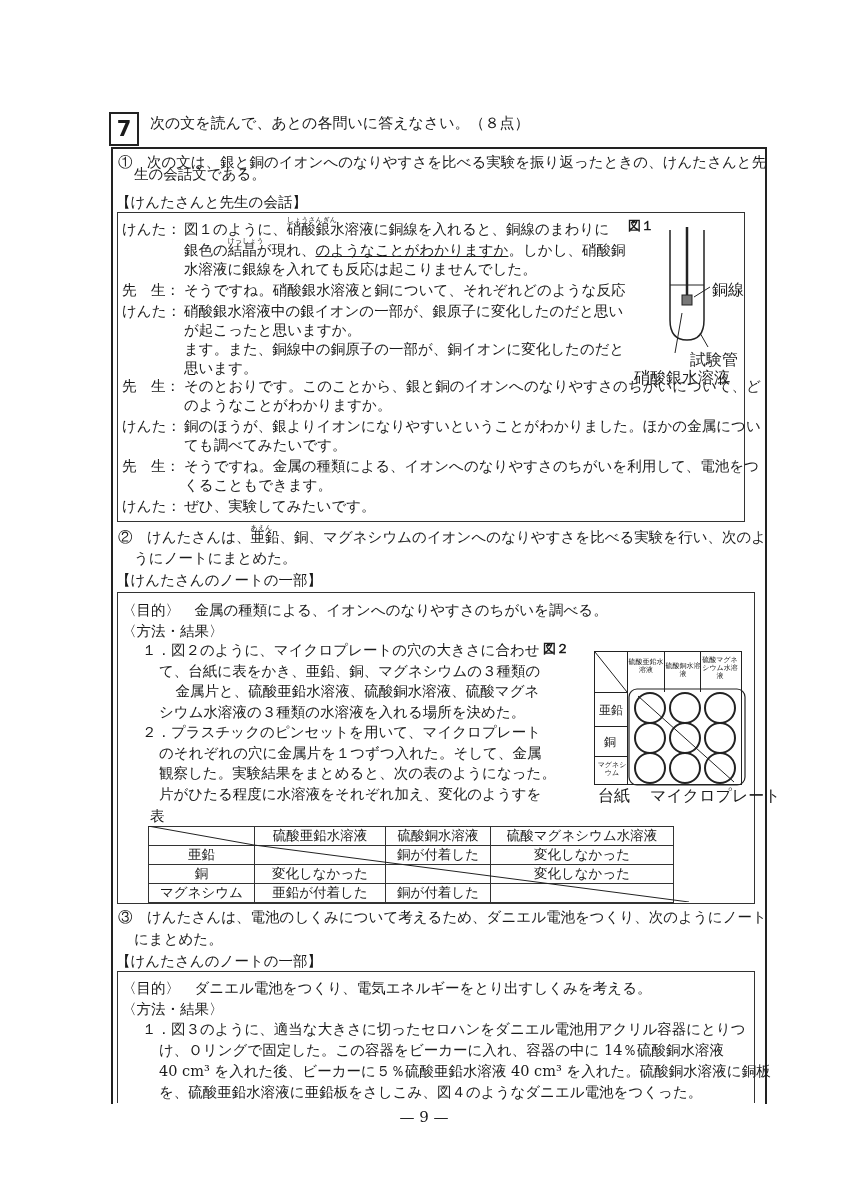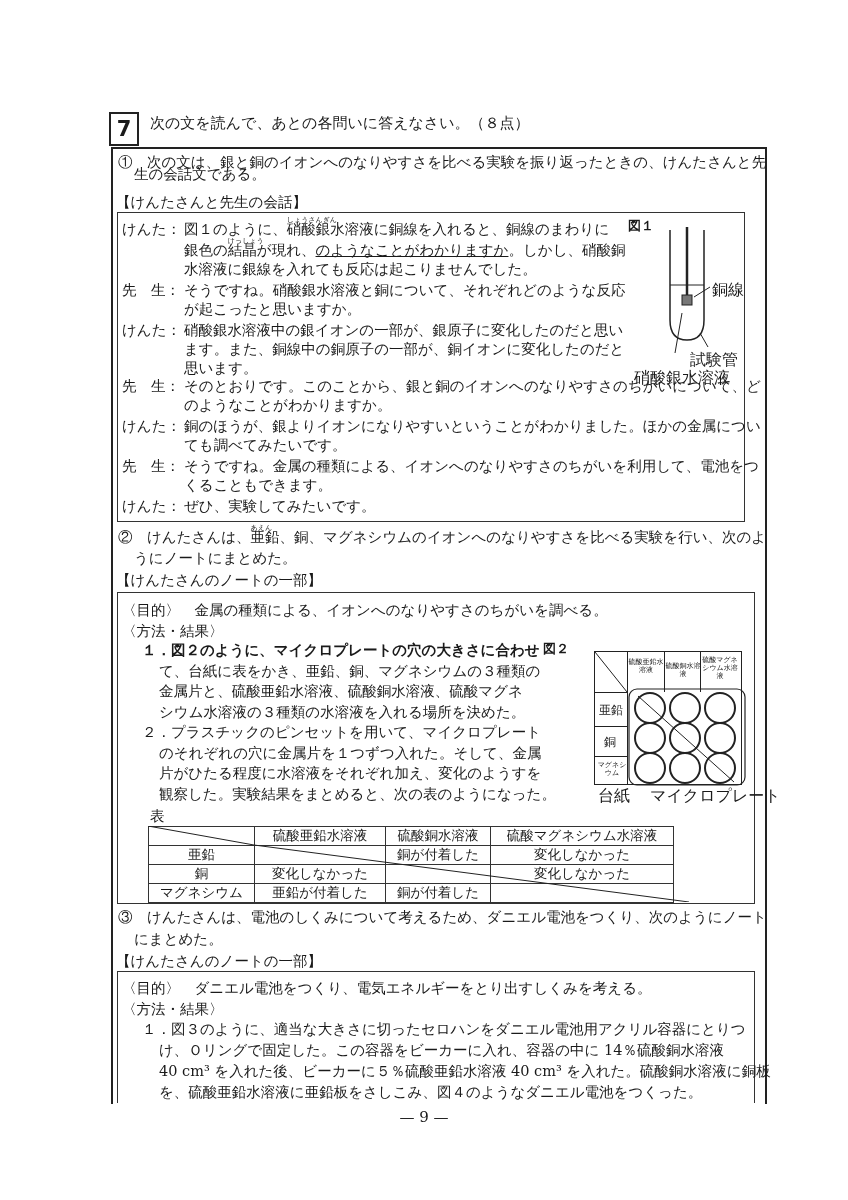--- a/index.html
+++ b/index.html
@@ -42,23 +42,23 @@
 
   <div class="line">
     <span class="speaker">けんた：</span><span>図１のように、</span><span class="rb"><span class="rt">しょうさんぎん</span><span>硝酸銀</span></span><span>水溶液に銅線を入れると、銅線のまわりに</span>
   </div>
   <div class="line indent" style="margin-top:2px;">
     <span>銀色の</span><span class="rb"><span class="rt">けっしょう</span><span>結晶</span></span><span>が現れ、</span><span class="ul">のようなことがわかりますか</span><span>。しかし、硝酸銅</span>
   </div>
   <div class="line indent">水溶液に銀線を入れても反応は起こりませんでした。</div>
 
   <div class="line" style="margin-top:2px;"><span class="speaker">先　生：</span><span>そうですね。硝酸銀水溶液と銅について、それぞれどのような反応</span></div>
+  <div class="line" style="margin-top:2px;"><span class="speaker">けんた：</span><span>硝酸銀水溶液中の銀イオンの一部が、銀原子に変化したのだと思い</span></div>
+
   <div class="line indent">が起こったと思いますか。</div>
-
-  <div class="line" style="margin-top:2px;"><span class="speaker">けんた：</span><span>硝酸銀水溶液中の銀イオンの一部が、銀原子に変化したのだと思い</span></div>
   <div class="line indent">ます。また、銅線中の銅原子の一部が、銅イオンに変化したのだと</div>
   <div class="line indent">思います。</div>
 </div>
 
 <div class="abs" style="left:122px;top:377px;width:620px;">
   <div class="line"><span class="speaker">先　生：</span><span>そのとおりです。このことから、銀と銅のイオンへのなりやすさのちがいについて、ど</span></div>
   <div class="line indent">のようなことがわかりますか。</div>
   <div class="line" style="margin-top:2px;"><span class="speaker">けんた：</span><span>銅のほうが、銀よりイオンになりやすいということがわかりました。ほかの金属につい</span></div>
   <div class="line indent">ても調べてみたいです。</div>
   <div class="line" style="margin-top:2px;"><span class="speaker">先　生：</span><span>そうですね。金属の種類による、イオンへのなりやすさのちがいを利用して、電池をつ</span></div>
@@ -84,28 +84,28 @@
   <span>②　けんたさんは、</span><span class="rb"><span class="rt">あえん</span><span>亜鉛</span></span><span>、銅、マグネシウムのイオンへのなりやすさを比べる実験を行い、次のよ</span>
 </div>
 <div class="abs line" style="left:134px;top:549px;">うにノートにまとめた。</div>
 <div class="abs line" style="left:116px;top:571px;">【けんたさんのノートの一部】</div>
 
 <div class="abs box" style="left:117px;top:592px;width:636px;height:310px;"></div>
 <div class="abs line" style="left:122px;top:601px;">〈目的〉　金属の種類による、イオンへのなりやすさのちがいを調べる。</div>
 <div class="abs line" style="left:122px;top:622px;">〈方法・結果〉</div>
 
 <div class="abs" style="left:142px;top:640px;">
-  <div class="line" style="line-height:20.5px;font-weight:bold;">１．図２のように、マイクロプレートの穴の大きさに合わせ</div>
+  <div class="line" style="line-height:20.5px;">１．図２のように、マイクロプレートの穴の大きさに合わせ</div>
   <div class="line" style="line-height:20.5px;padding-left:17px;">て、台紙に表をかき、亜鉛、銅、マグネシウムの３種類の</div>
-  <div class="line" style="line-height:20.5px;padding-left:17px;">金属片と、硫酸亜鉛水溶液、硫酸銅水溶液、硫酸マグネ</div>
+  <div class="line" style="line-height:20.5px;padding-left:17px;text-align:center;">金属片と、硫酸亜鉛水溶液、硫酸銅水溶液、硫酸マグネ</div>
   <div class="line" style="line-height:20.5px;padding-left:17px;">シウム水溶液の３種類の水溶液を入れる場所を決めた。</div>
   <div class="line" style="line-height:20.5px;">２．プラスチックのピンセットを用いて、マイクロプレート</div>
   <div class="line" style="line-height:20.5px;padding-left:17px;">のそれぞれの穴に金属片を１つずつ入れた。そして、金属</div>
+  <div class="line" style="line-height:20.5px;padding-left:17px;">観察した。実験結果をまとめると、次の表のようになった。</div>
   <div class="line" style="line-height:20.5px;padding-left:17px;">片がひたる程度に水溶液をそれぞれ加え、変化のようすを</div>
-  <div class="line" style="line-height:20.5px;padding-left:17px;">観察した。実験結果をまとめると、次の表のようになった。</div>
 </div>
 
 <div class="abs fig-label" style="left:543px;top:640px;">図２</div>
 <div class="abs" style="left:594px;top:651px;width:146px;height:132px;border:1px solid #222;">
   <div class="abs" style="left:0;top:0;width:32px;height:40px;border-right:1px solid #222;border-bottom:1px solid #222;">
     <svg width="32" height="40">
         <line x1="0" y1="0" x2="32" y2="40" stroke="#222" stroke-width="1"></line>
       </svg>
   </div>
   <div class="abs tiny" style="left:33px;top:6px;width:36px;">硫酸亜鉛水溶液</div>

